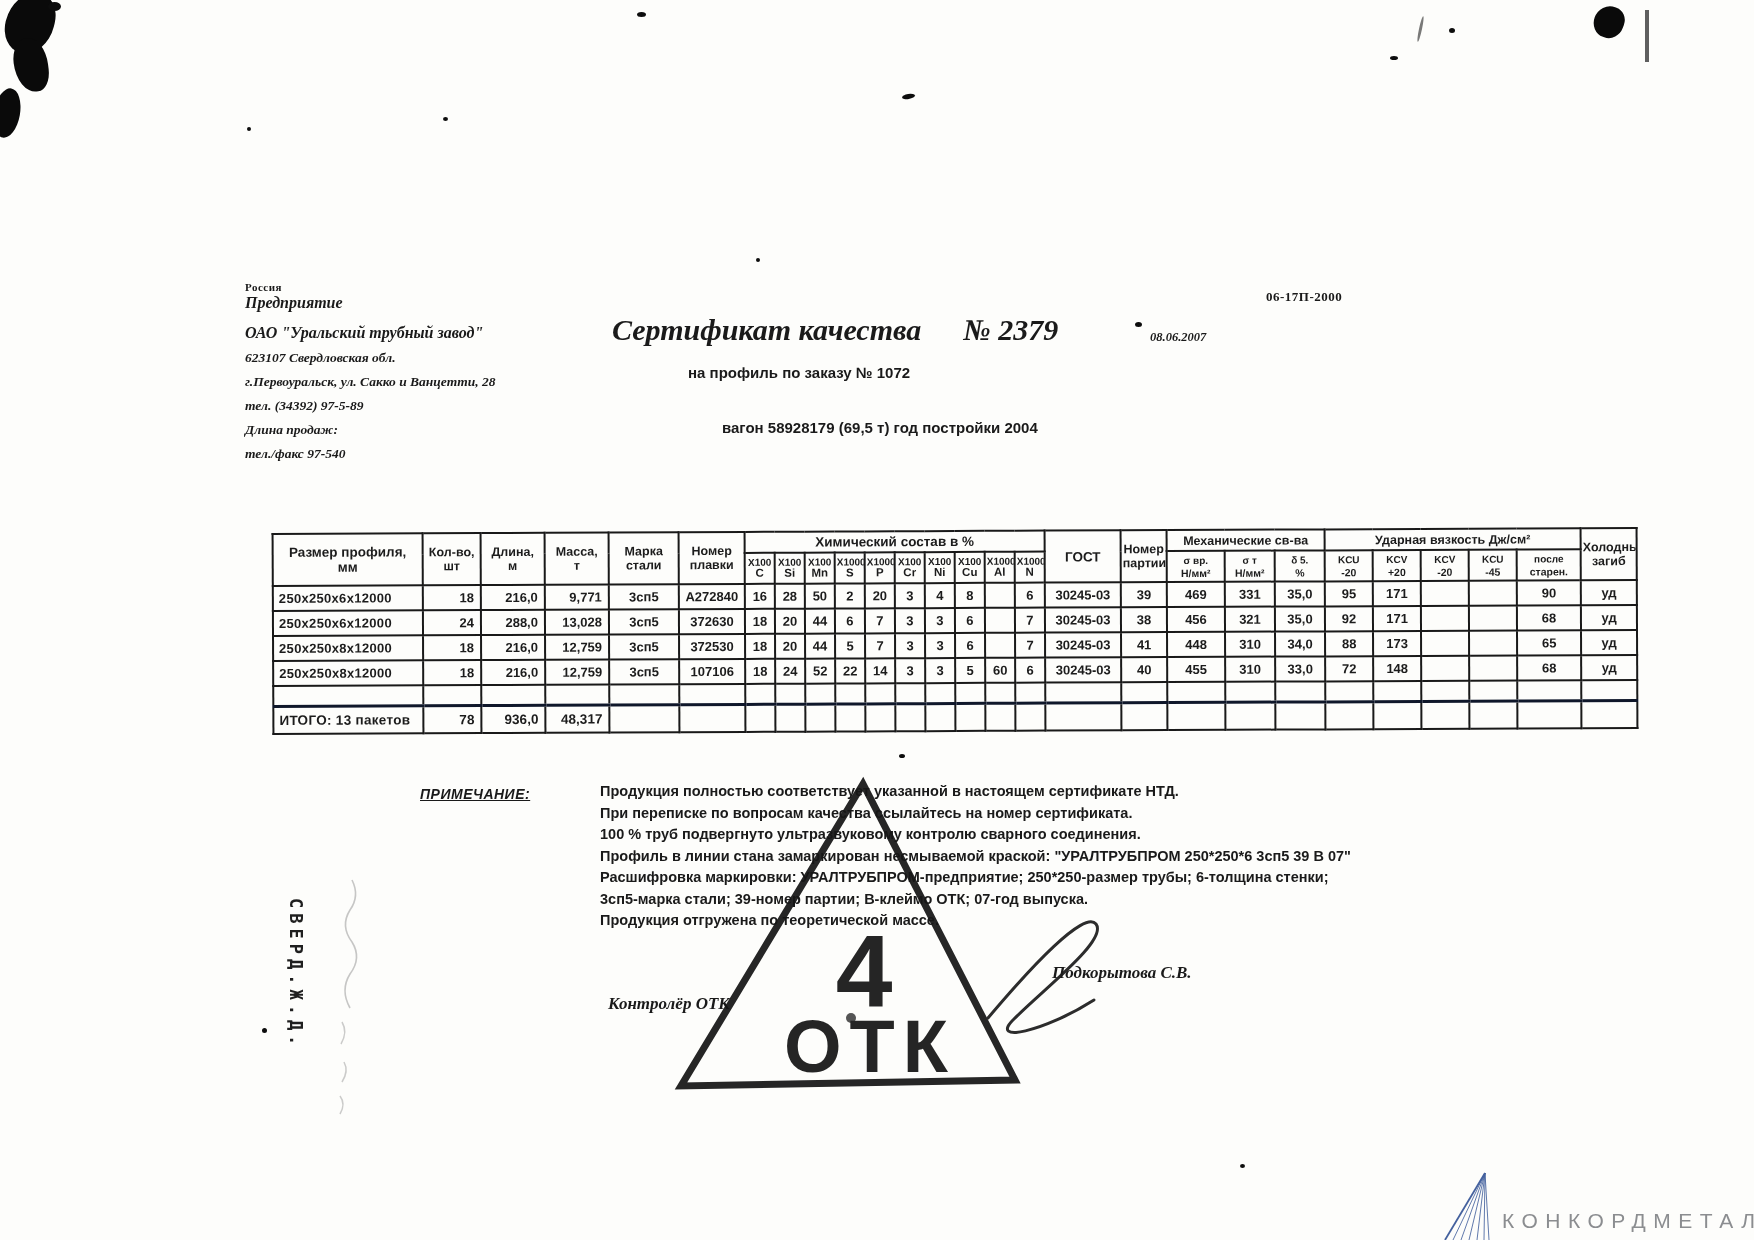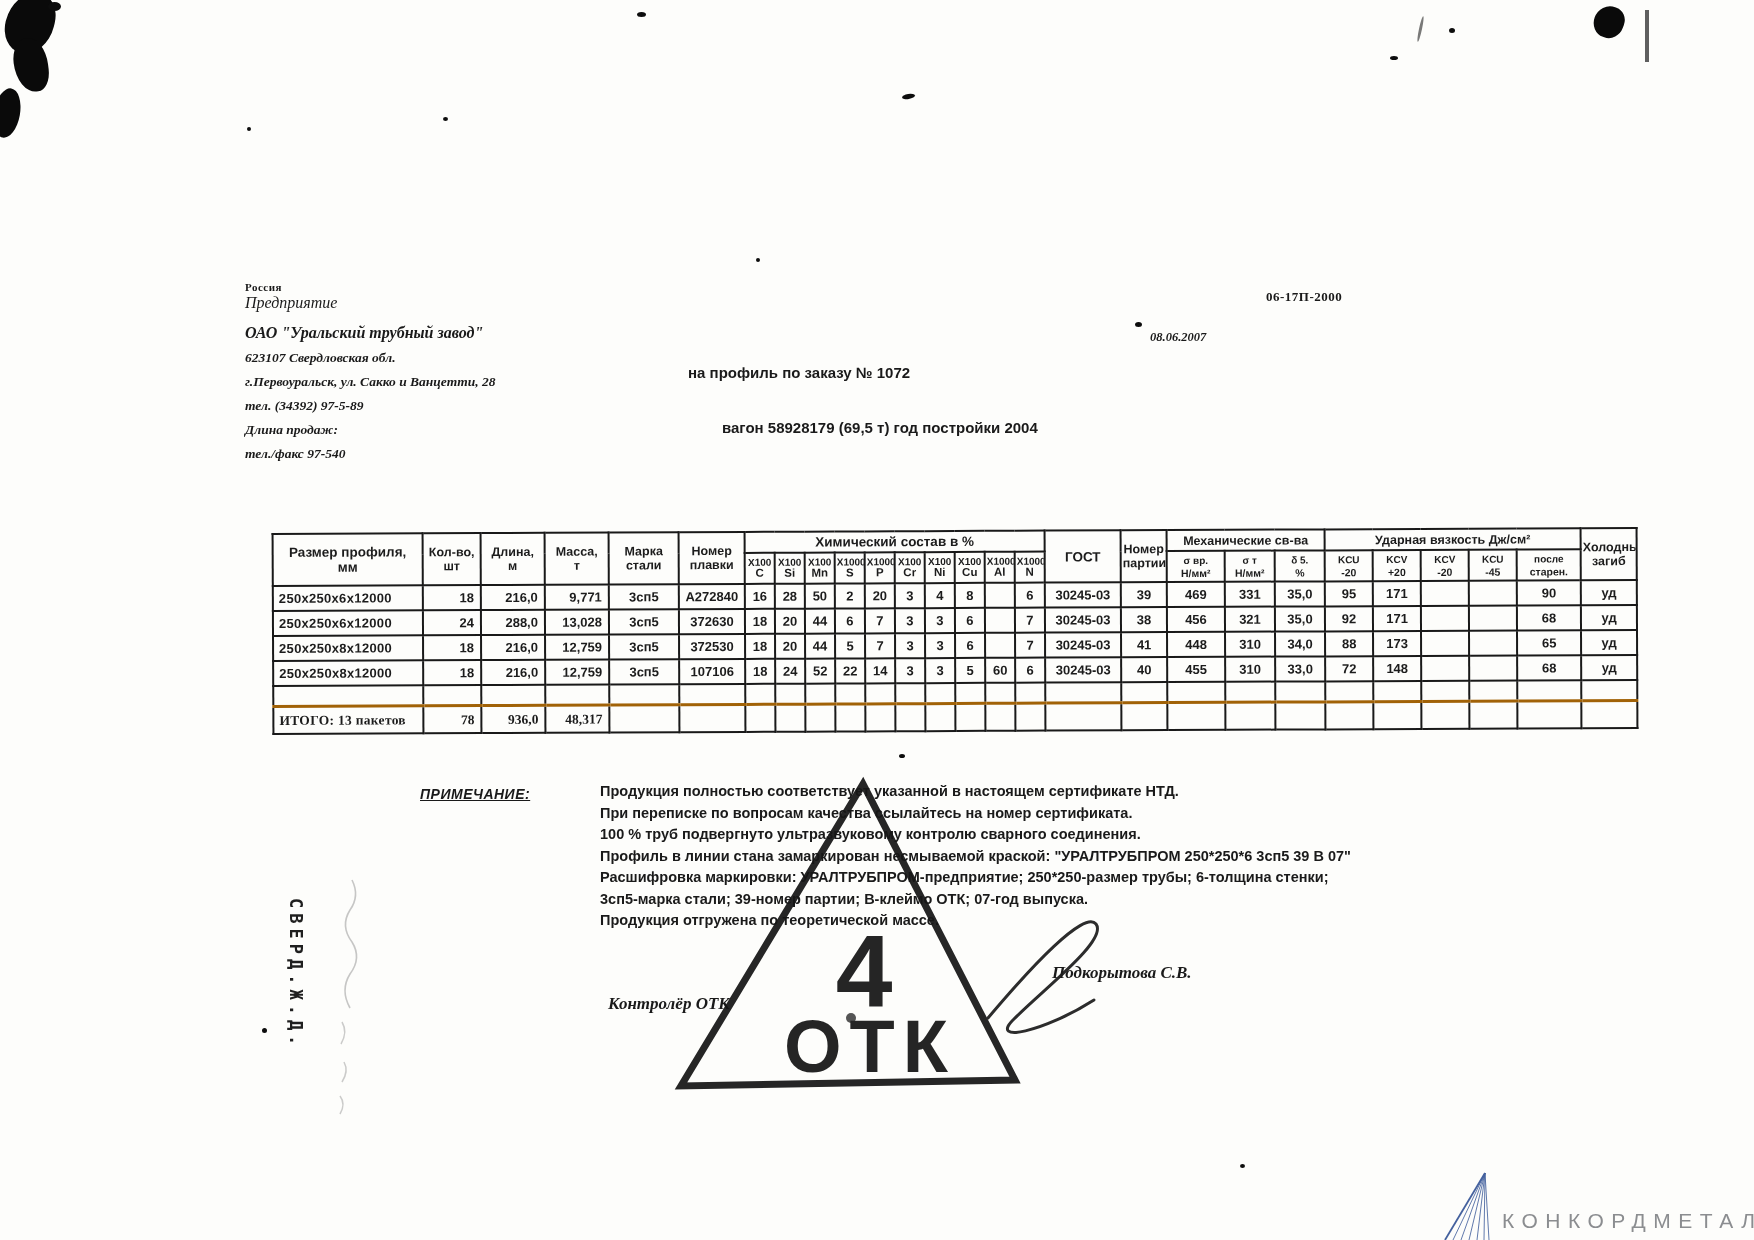--- a/index.html
+++ b/index.html
@@ -7,21 +7,21 @@
         font-family:"Liberation Sans",sans-serif;color:#1a1a1a;}
   .abs{position:absolute;}
 
   
   .spk{position:absolute;background:#0d0d0d;border-radius:50%;}
   .blob{position:absolute;background:#0a0a0a;}
 
   
   .letterhead{left:245px;top:281px;font-family:"Liberation Serif",serif;}
   .lh-country{font-size:11px;font-weight:bold;letter-spacing:.5px;}
-  .lh-label{font-size:16px;font-weight:normal;font-style:italic;margin-top:1px;}
+  .lh-label{font-size:16px;font-weight:bold;font-style:italic;margin-top:1px;}
   .lh-company{margin-top:12px;font-size:16px;font-weight:bold;font-style:italic;}
   .lh-line{font-size:13.5px;font-weight:bold;font-style:italic;margin-top:8px;}
 
   
   .title{left:612px;top:313px;font-family:"Liberation Serif",serif;font-weight:bold;font-style:italic;
          font-size:30px;white-space:nowrap;}
   .title .num{margin-left:42px;}
   .doc-date{left:1150px;top:330px;font-family:"Liberation Serif",serif;font-weight:bold;font-style:italic;font-size:12.5px;}
   .form-code{left:1266px;top:289px;font-family:"Liberation Serif",serif;font-weight:bold;font-size:13px;letter-spacing:.5px;}
   .subtitle{left:688px;top:364px;font-weight:bold;font-size:15px;}
@@ -34,21 +34,21 @@
   thead th{font-size:12.5px;line-height:1.12;white-space:pre-line;padding:2px 1px;vertical-align:middle;text-align:center;}
   thead th.big{font-size:13.5px;}
   thead .f{display:block;font-size:10px;line-height:9px;}
   thead .e{display:block;font-size:11.5px;line-height:12px;}
   thead .t{display:block;font-size:10px;line-height:13px;}
   thead .b{display:block;font-size:10.5px;line-height:12px;}
   tbody td{height:23px;font-size:13px;text-align:center;padding:0 3px;white-space:nowrap;}
   tbody td.col-size{text-align:left;padding-left:5px;letter-spacing:.3px;}
   tbody td.col-qty,tbody td.col-length,tbody td.col-mass{text-align:right;padding-right:6px;}
   tbody tr.empty-row td{height:18px;}
-  tbody tr.total-row td{border-top:3px solid #a16207;height:25px;font-size:13.5px;font-family:Liberation Serif, serif;}
+  tbody tr.total-row td{border-top:3px solid #0f172a;height:25px;font-size:13.5px;}
 
   
   .notes-label{left:420px;top:786px;font-weight:bold;font-style:italic;font-size:14px;text-decoration:underline;letter-spacing:.5px;}
   .notes{left:600px;top:781px;width:800px;}
   .notes p{margin:0;font-weight:bold;font-size:14.5px;line-height:21.5px;}
 
   
   .sig{font-family:"Liberation Serif",serif;font-weight:bold;font-style:italic;font-size:17px;}
   .sig-left{left:608px;top:963px;margin-top:31px;}
   .sig-right{left:1052px;top:963px;}
@@ -95,20 +95,23 @@
     <div class="lh-label">Предприятие</div>
     <div class="lh-company">ОАО "Уральский трубный завод"</div>
     <div class="lh-line">623107 Свердловская обл.</div>
     <div class="lh-line">г.Первоуральск, ул. Сакко и Ванцетти, 28</div>
     <div class="lh-line">тел. (34392) 97-5-89</div>
     <div class="lh-line">Длина продаж:</div>
     <div class="lh-line">тел./факс 97-540</div>
   </div>
 
   <div class="abs form-code">06-17П-2000</div>
+  <div class="abs title">
+    <span>Сертификат качества</span><span class="num">№ 2379</span>
+  </div>
   <div class="abs doc-date">08.06.2007</div>
   <div class="abs subtitle">на профиль по заказу № 1072</div>
   <div class="abs wagon">вагон 58928179 (69,5 т) год постройки 2004</div>
 
   <div class="abs tblwrap">
     <table>
       <colgroup>
         <col style="width:150px">
           <col style="width:58px">
           <col style="width:64px">

